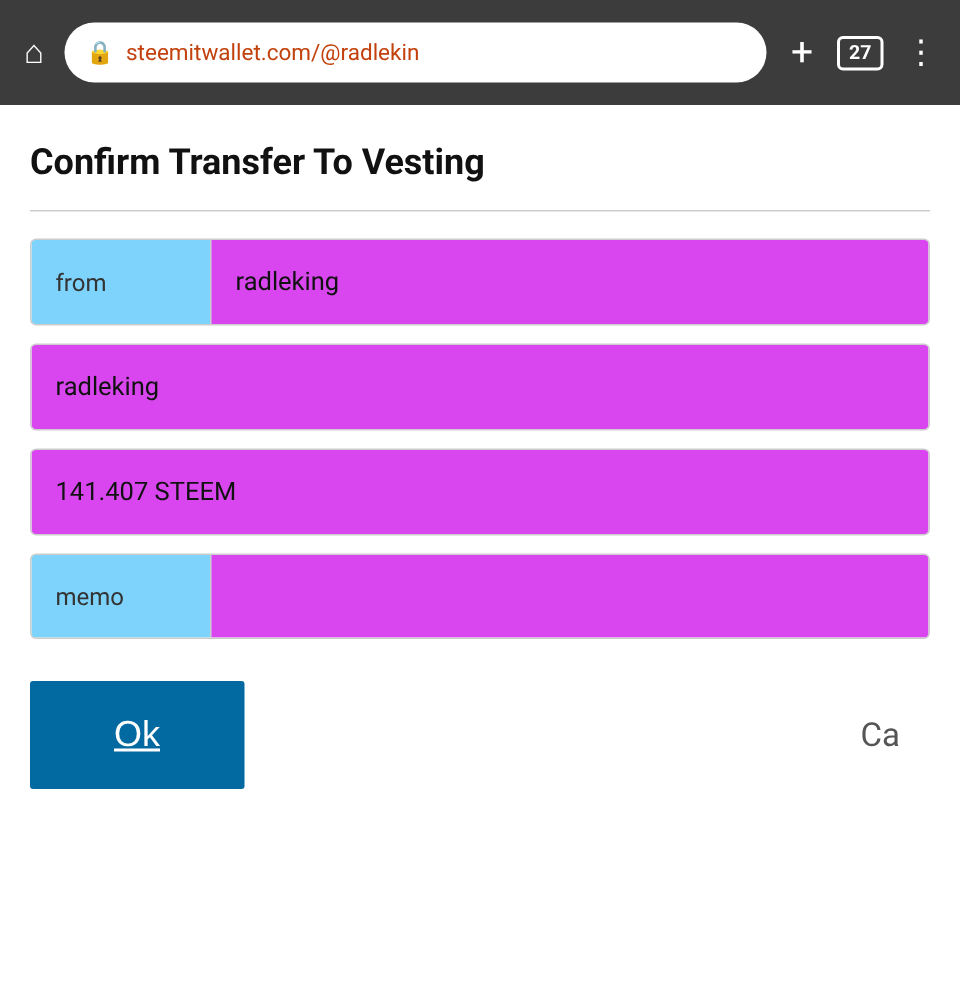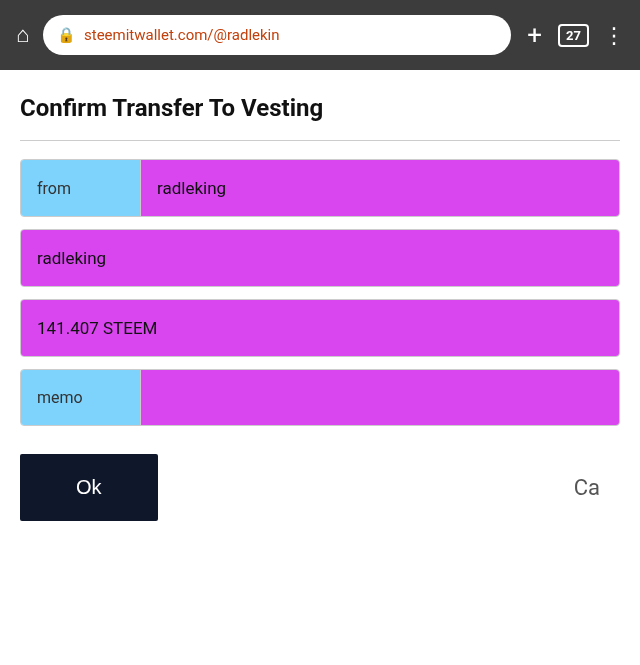--- a/index.html
+++ b/index.html
@@ -133,28 +133,29 @@
 
     
     .buttons-area {
       margin-top: 28px;
       display: flex;
       align-items: center;
       gap: 0;
     }
 
     .ok-button {
-      background: #0f172a;
-      color: #ffffff;
-      font-size: 20px;
+      background: #0369a1;
+      color: #ffffff;
+      font-size: 24px;
       font-weight: 500;
       border: none;
       padding: 22px 56px;
       cursor: pointer;
       border-radius: 2px;
+      text-decoration: underline;
     }
 
     .cancel-button-label {
       color: #555;
       font-size: 22px;
       margin-left: auto;
       padding-right: 20px;
       cursor: pointer;
     }
   </style>

